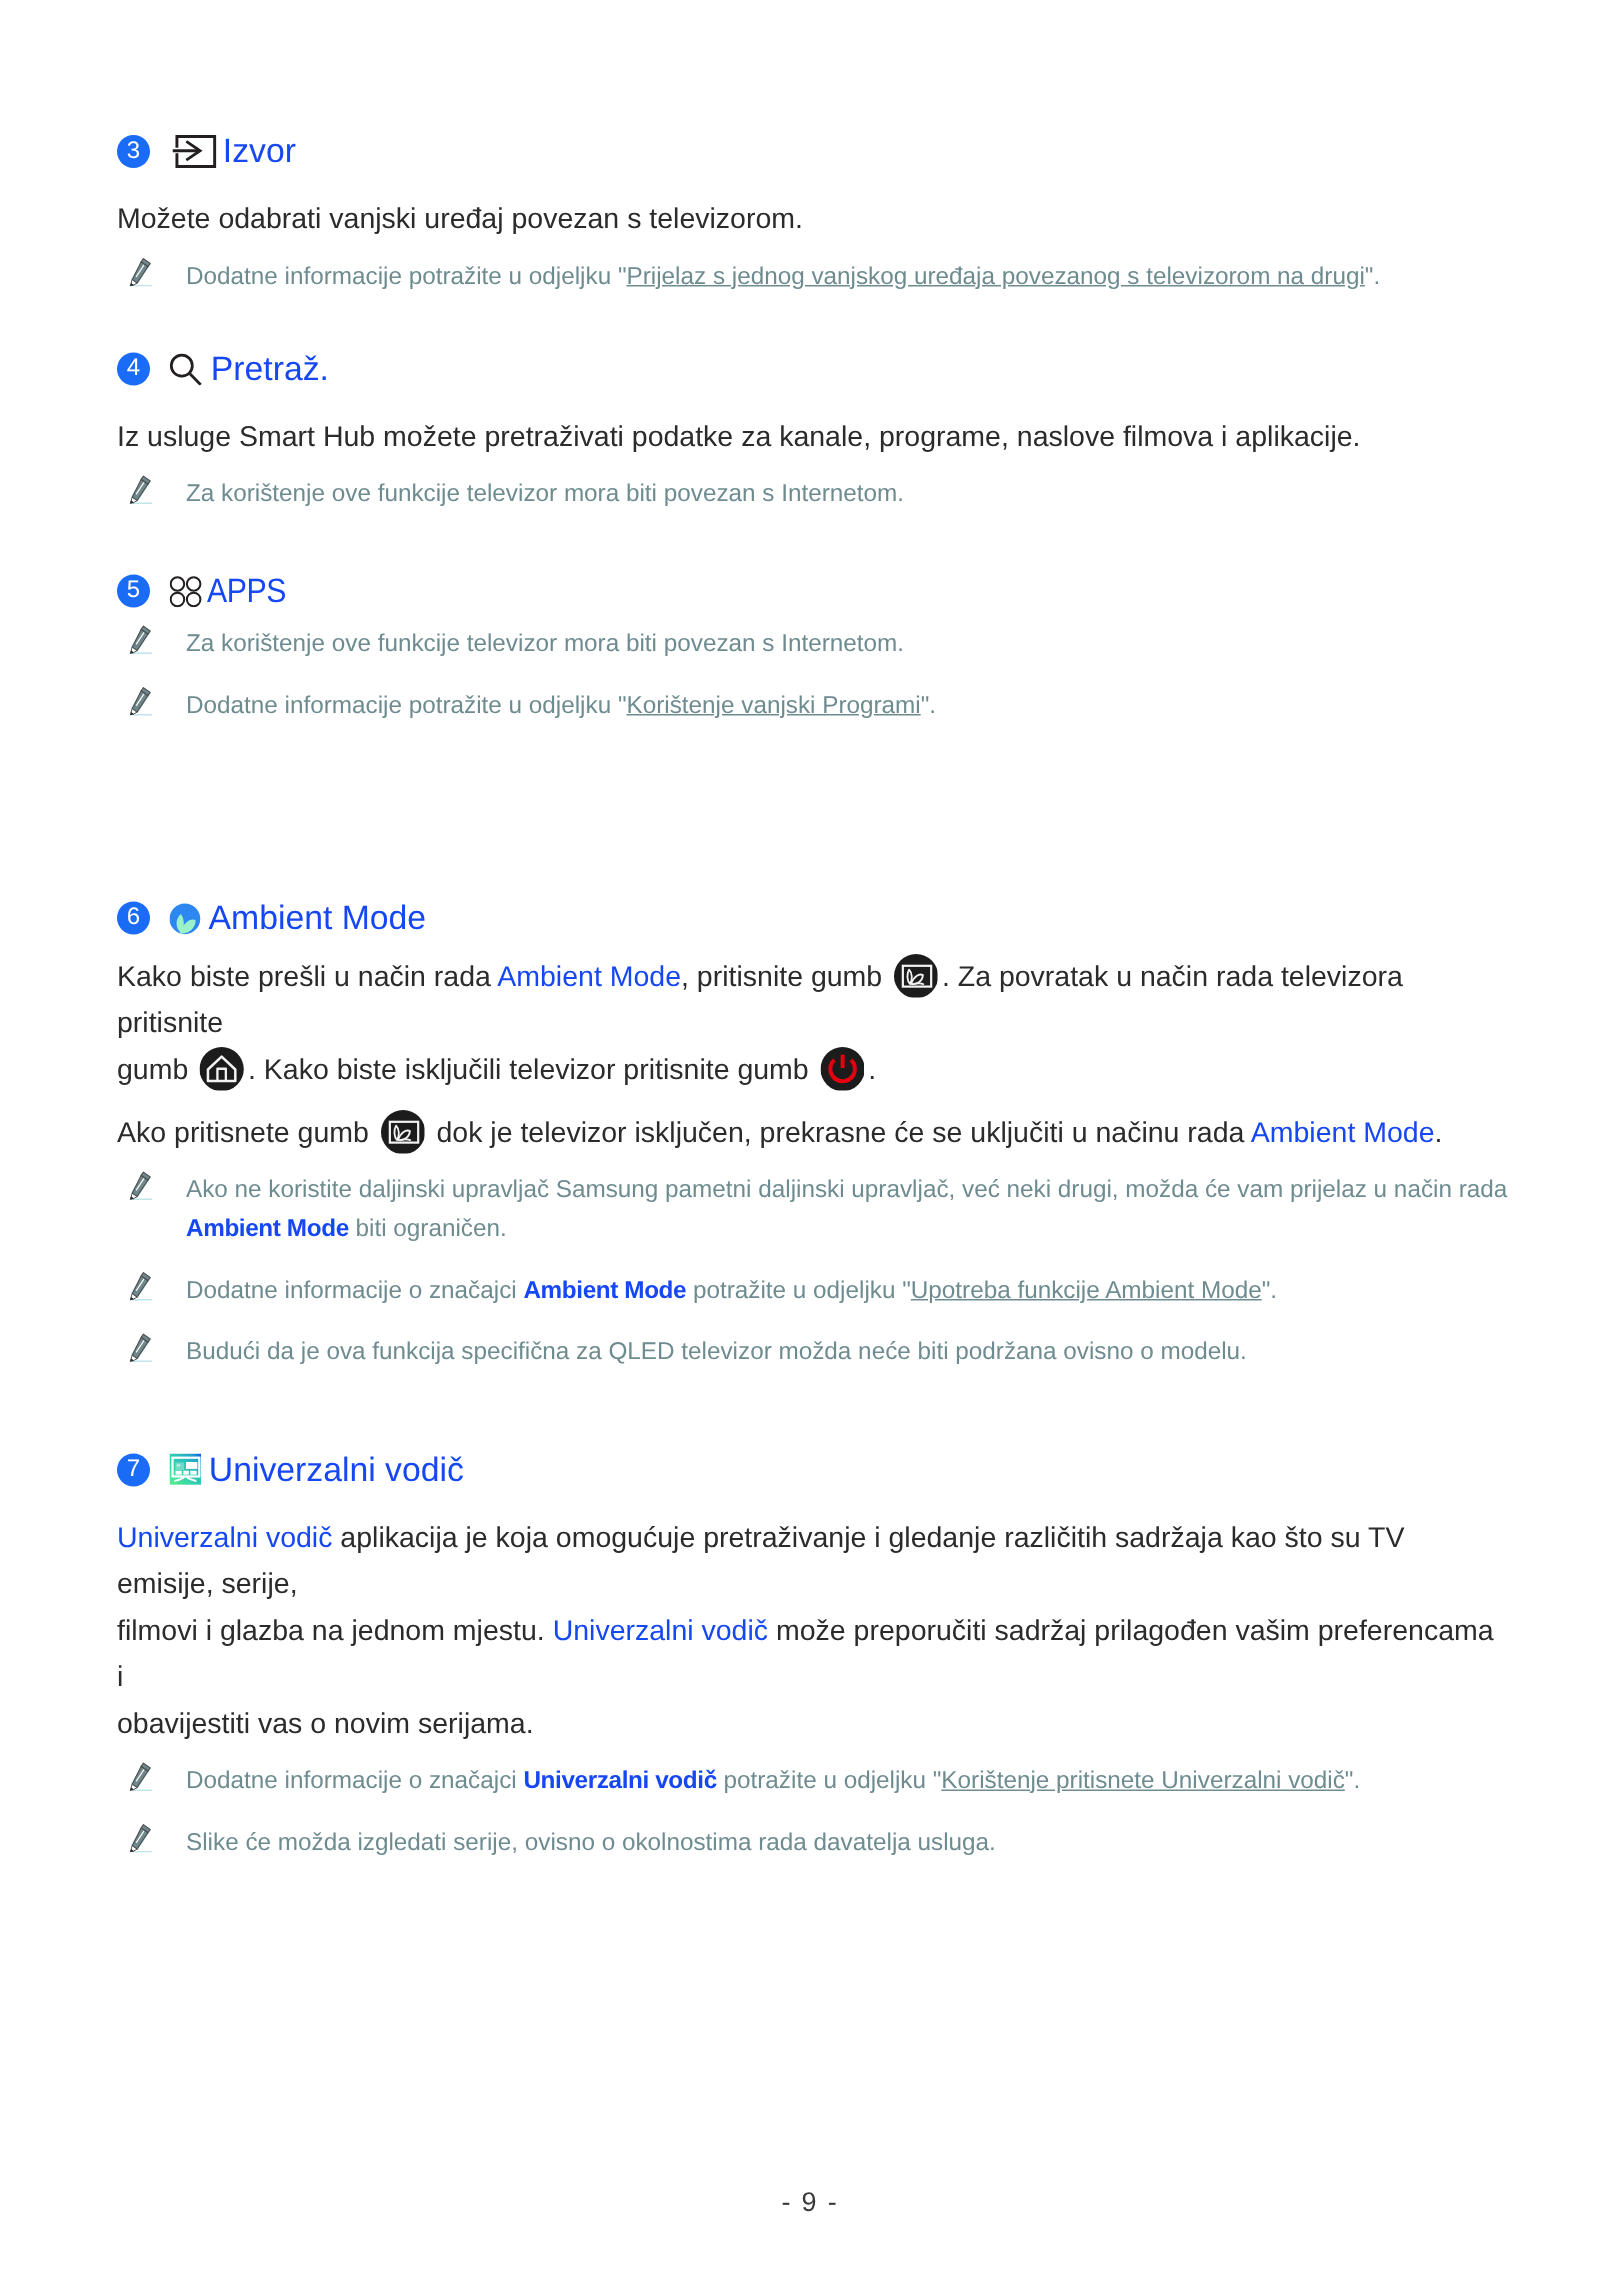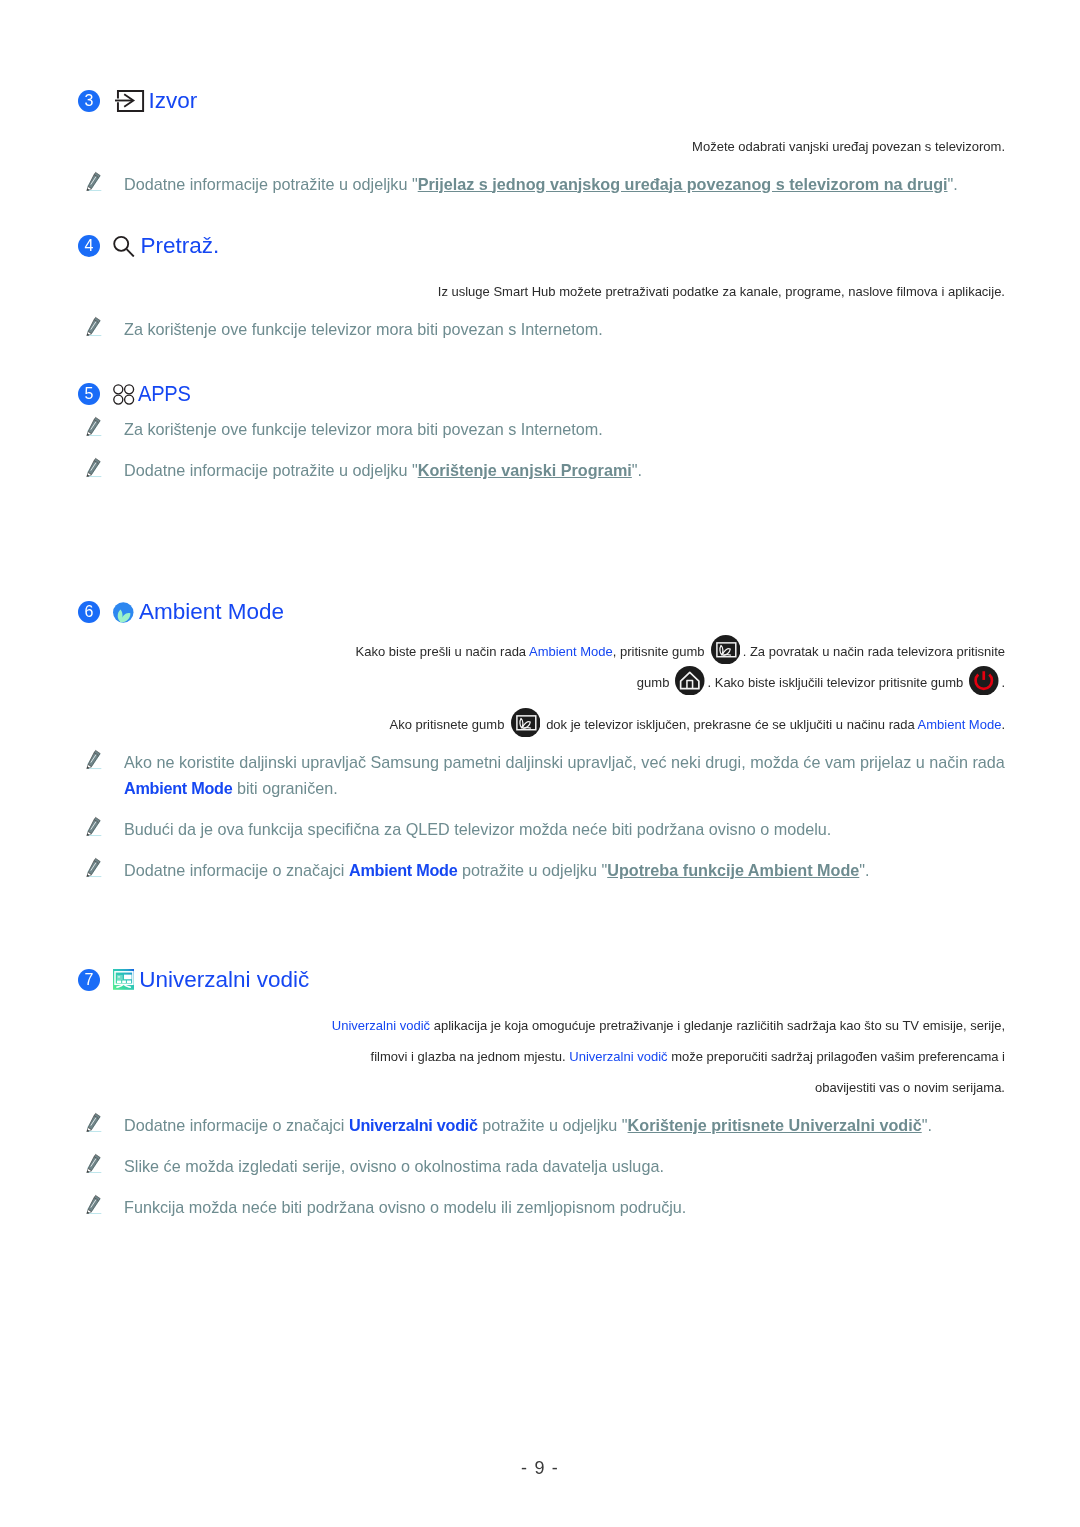--- a/index.html
+++ b/index.html
@@ -19,26 +19,26 @@
     width:22px; height:22px; border-radius:50%;
     background:#1a6cf7; color:#fff;
     font-size:16px; font-weight:400; font-family:"Liberation Sans", sans-serif;
     display:flex; align-items:center; justify-content:center;
     flex:0 0 auto;
   }
   .head-icon { display:inline-flex; align-items:center; justify-content:center; flex:0 0 auto; margin-left:13px; }
   .head-title { color:#1547f2; font-size:22.5px; margin-left:0px; white-space:nowrap; }
 
   
-  .para { color:#2b2b2b; font-size:13px; line-height:31px; max-width:927px;text-align:right; }
+  .para { color:#2b2b2b; font-size:19px; line-height:31px; max-width:927px; }
   .blue { color:#1547f2; }
   .note { display:flex; color:#6e8c90; font-size:16.2px; line-height:26px; }
   .note .pencil { flex:0 0 auto; width:16px; height:26px; margin-left:8px; margin-right:22px;
                   display:inline-flex; align-items:flex-start; padding-top:0px; }
-  .note .lnk { text-decoration:underline;font-weight:bold; }
+  .note .lnk { text-decoration:underline; }
   .note .bblue { color:#1547f2; font-weight:bold; letter-spacing:-0.25px; }
 
   .btn-ico { display:inline-block; position:relative; vertical-align:baseline; width:29.5px; height:0px; line-height:0; font-size:0; margin:0 2.5px; overflow:visible; }
   .btn-ico svg { position:absolute; left:0; top:-21.5px; }
   .footer { position:absolute; left:0; right:0; top:1458px; text-align:center;
             color:#3a3a3a; font-size:18px; letter-spacing:1.2px; }
 </style>
 </head>
 <body>
 
@@ -216,37 +216,37 @@
           <path d="M1.8 40.2 L3.2 29.4 L20.6 2.8 L30.2 9.6 L12.6 36.0 Z" fill="#c5e9ee"></path>
           <g transform="translate(-0.6,-1.4)">
             <path d="M20.4 3.6 L29.8 10.2 L26.6 14.8 L17.2 8.2 Z" fill="#6f868a" stroke="#4a4a4a" stroke-width="1.4" stroke-linejoin="round"></path>
             <path d="M17.2 8.2 L26.6 14.8 L11.6 37.4 L5.0 32.6 Z" fill="#6f868a" stroke="#4a4a4a" stroke-width="1.4" stroke-linejoin="round"></path>
             <path d="M21.3 12.2 L10.4 28.8" stroke="#ffffff" stroke-width="1.6" fill="none" stroke-linecap="butt"></path>
             <path d="M5.0 32.6 L11.6 37.4 L6.6 40.2 L3.4 37.8 Z" fill="#ffffff" stroke="#4a4a4a" stroke-width="1.3" stroke-linejoin="round"></path>
             <path d="M3.4 37.8 L6.6 40.2 L2.2 41.2 Z" fill="#2a2a2a" stroke="#2a2a2a" stroke-width="1.0" stroke-linejoin="round"></path>
           </g>
         </svg>
         </span>
+      <span><span>Dodatne informacije o značajci </span><span class="bblue">Ambient Mode</span><span> potražite u odjeljku "</span><span class="lnk">Upotreba funkcije Ambient Mode</span><span>".</span></span>
+    </div>
+    <div class="note" style="margin-top:15px">
+      <span class="pencil">
+          <svg class="pico" width="16.5" height="20.5" viewBox="0 0 33 41">
+          <path d="M4.0 39.6 H31.6" stroke="#bfe6ec" stroke-width="2.2" fill="none" stroke-linecap="butt"></path>
+          <path d="M1.8 40.2 L3.2 29.4 L20.6 2.8 L30.2 9.6 L12.6 36.0 Z" fill="#c5e9ee"></path>
+          <g transform="translate(-0.6,-1.4)">
+            <path d="M20.4 3.6 L29.8 10.2 L26.6 14.8 L17.2 8.2 Z" fill="#6f868a" stroke="#4a4a4a" stroke-width="1.4" stroke-linejoin="round"></path>
+            <path d="M17.2 8.2 L26.6 14.8 L11.6 37.4 L5.0 32.6 Z" fill="#6f868a" stroke="#4a4a4a" stroke-width="1.4" stroke-linejoin="round"></path>
+            <path d="M21.3 12.2 L10.4 28.8" stroke="#ffffff" stroke-width="1.6" fill="none" stroke-linecap="butt"></path>
+            <path d="M5.0 32.6 L11.6 37.4 L6.6 40.2 L3.4 37.8 Z" fill="#ffffff" stroke="#4a4a4a" stroke-width="1.3" stroke-linejoin="round"></path>
+            <path d="M3.4 37.8 L6.6 40.2 L2.2 41.2 Z" fill="#2a2a2a" stroke="#2a2a2a" stroke-width="1.0" stroke-linejoin="round"></path>
+          </g>
+        </svg>
+        </span>
       <span>Budući da je ova funkcija specifična za QLED televizor možda neće biti podržana ovisno o modelu.</span>
-    </div>
-    <div class="note" style="margin-top:15px">
-      <span class="pencil">
-          <svg class="pico" width="16.5" height="20.5" viewBox="0 0 33 41">
-          <path d="M4.0 39.6 H31.6" stroke="#bfe6ec" stroke-width="2.2" fill="none" stroke-linecap="butt"></path>
-          <path d="M1.8 40.2 L3.2 29.4 L20.6 2.8 L30.2 9.6 L12.6 36.0 Z" fill="#c5e9ee"></path>
-          <g transform="translate(-0.6,-1.4)">
-            <path d="M20.4 3.6 L29.8 10.2 L26.6 14.8 L17.2 8.2 Z" fill="#6f868a" stroke="#4a4a4a" stroke-width="1.4" stroke-linejoin="round"></path>
-            <path d="M17.2 8.2 L26.6 14.8 L11.6 37.4 L5.0 32.6 Z" fill="#6f868a" stroke="#4a4a4a" stroke-width="1.4" stroke-linejoin="round"></path>
-            <path d="M21.3 12.2 L10.4 28.8" stroke="#ffffff" stroke-width="1.6" fill="none" stroke-linecap="butt"></path>
-            <path d="M5.0 32.6 L11.6 37.4 L6.6 40.2 L3.4 37.8 Z" fill="#ffffff" stroke="#4a4a4a" stroke-width="1.3" stroke-linejoin="round"></path>
-            <path d="M3.4 37.8 L6.6 40.2 L2.2 41.2 Z" fill="#2a2a2a" stroke="#2a2a2a" stroke-width="1.0" stroke-linejoin="round"></path>
-          </g>
-        </svg>
-        </span>
-      <span><span>Dodatne informacije o značajci </span><span class="bblue">Ambient Mode</span><span> potražite u odjeljku "</span><span class="lnk">Upotreba funkcije Ambient Mode</span><span>".</span></span>
     </div>
   </div>
 
   <div class="sec" style="top:966.5px">
     <div class="sec-head">
       <span class="num-badge">7</span>
       <span class="head-icon">
         <svg width="21.2" height="21" viewBox="0 0 42.4 42">
           <defs>
             <linearGradient id="ugg" x1="0.0" y1="1" x2="1.0" y2="0.0">
@@ -302,33 +302,17 @@
             <path d="M20.4 3.6 L29.8 10.2 L26.6 14.8 L17.2 8.2 Z" fill="#6f868a" stroke="#4a4a4a" stroke-width="1.4" stroke-linejoin="round"></path>
             <path d="M17.2 8.2 L26.6 14.8 L11.6 37.4 L5.0 32.6 Z" fill="#6f868a" stroke="#4a4a4a" stroke-width="1.4" stroke-linejoin="round"></path>
             <path d="M21.3 12.2 L10.4 28.8" stroke="#ffffff" stroke-width="1.6" fill="none" stroke-linecap="butt"></path>
             <path d="M5.0 32.6 L11.6 37.4 L6.6 40.2 L3.4 37.8 Z" fill="#ffffff" stroke="#4a4a4a" stroke-width="1.3" stroke-linejoin="round"></path>
             <path d="M3.4 37.8 L6.6 40.2 L2.2 41.2 Z" fill="#2a2a2a" stroke="#2a2a2a" stroke-width="1.0" stroke-linejoin="round"></path>
           </g>
         </svg>
         </span>
       <span>Slike će možda izgledati serije, ovisno o okolnostima rada davatelja usluga.</span>
     </div>
-    <div class="note" style="margin-top:15px">
-      <span class="pencil">
-          <svg class="pico" width="16.5" height="20.5" viewBox="0 0 33 41">
-          <path d="M4.0 39.6 H31.6" stroke="#bfe6ec" stroke-width="2.2" fill="none" stroke-linecap="butt"></path>
-          <path d="M1.8 40.2 L3.2 29.4 L20.6 2.8 L30.2 9.6 L12.6 36.0 Z" fill="#c5e9ee"></path>
-          <g transform="translate(-0.6,-1.4)">
-            <path d="M20.4 3.6 L29.8 10.2 L26.6 14.8 L17.2 8.2 Z" fill="#6f868a" stroke="#4a4a4a" stroke-width="1.4" stroke-linejoin="round"></path>
-            <path d="M17.2 8.2 L26.6 14.8 L11.6 37.4 L5.0 32.6 Z" fill="#6f868a" stroke="#4a4a4a" stroke-width="1.4" stroke-linejoin="round"></path>
-            <path d="M21.3 12.2 L10.4 28.8" stroke="#ffffff" stroke-width="1.6" fill="none" stroke-linecap="butt"></path>
-            <path d="M5.0 32.6 L11.6 37.4 L6.6 40.2 L3.4 37.8 Z" fill="#ffffff" stroke="#4a4a4a" stroke-width="1.3" stroke-linejoin="round"></path>
-            <path d="M3.4 37.8 L6.6 40.2 L2.2 41.2 Z" fill="#2a2a2a" stroke="#2a2a2a" stroke-width="1.0" stroke-linejoin="round"></path>
-          </g>
-        </svg>
-        </span>
-      <span>Funkcija možda neće biti podržana ovisno o modelu ili zemljopisnom području.</span>
-    </div>
   </div>
 
   <div class="footer">- 9 -</div>
 
 </div>
 
 </body></html>

